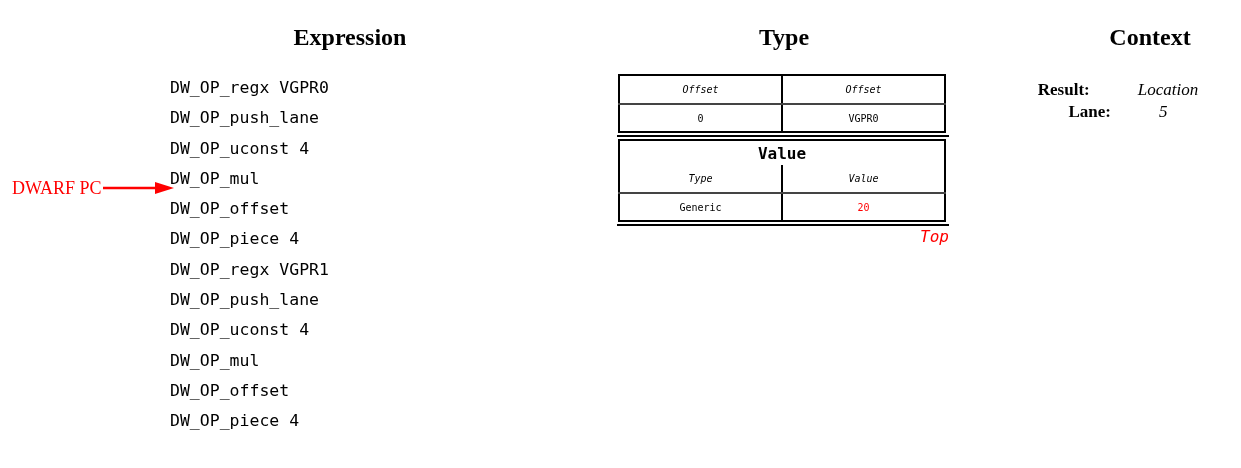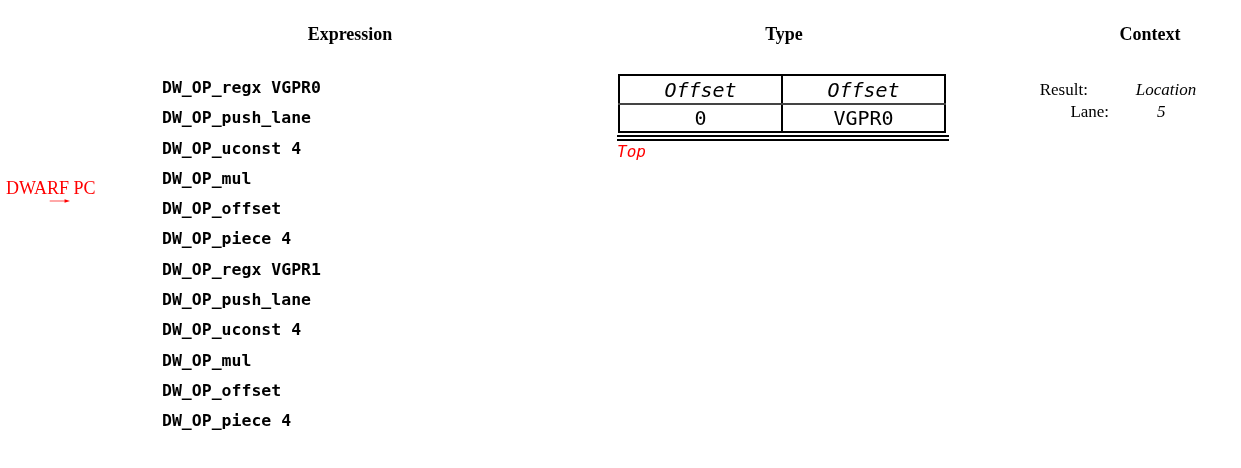--- a/index.html
+++ b/index.html
@@ -13,55 +13,53 @@
     position: relative;
     font-family: "Liberation Serif", "DejaVu Serif", serif;
     overflow: hidden;
   }
 
   
   .col-title {
     position: absolute;
     font-family: "Liberation Serif", "DejaVu Serif", serif;
     font-weight: bold;
-    font-size: 18px;
+    font-size: 24px;
     color: #000000;
     text-align: center;
     white-space: nowrap;
   }
   #title-expression { left: 250px; top: 24px; width: 200px; }
   #title-stack      { left: 684px; top: 24px; width: 200px; }
   #title-context    { left: 1050px; top: 24px; width: 200px; }
 
   
   #expression-list {
     position: absolute;
-    left: 162px;
+    left: 170px;
     top: 73px;
     width: 300px;
-    font-weight: bold;
   }
   .expr-line {
     font-family: "DejaVu Sans Mono", "Liberation Mono", monospace;
     font-size: 16.5px;
     line-height: 30.3px;
     color: #000000;
     white-space: pre;
     letter-spacing: 0px;
   }
 
   
   #pc-marker {
     position: absolute;
-    left: 6px;
+    left: 12px;
     top: 179px;
     height: 24px;
     display: flex;
-    align-items: flex-end;
-    flex-direction: column;
+    align-items: flex-start;
   }
   #pc-label {
     font-family: "Liberation Serif", "DejaVu Serif", serif;
     font-size: 18px;
     color: #ff0000;
     white-space: nowrap;
     line-height: 1;
   }
   #pc-arrow {
     display: block;
@@ -91,21 +89,21 @@
     border-collapse: collapse;
     table-layout: fixed;
     background: #ffffff;
   }
   .stack-table td {
     padding: 0;
     height: 26px;
     text-align: center;
     vertical-align: middle;
     font-family: "DejaVu Sans Mono", "Liberation Mono", monospace;
-    font-size: 20px;
+    font-size: 10px;
     color: #000000;
     border: 0;
   }
   .stack-table td.span-title {
     font-weight: bold;
     font-size: 16px;
     height: 24px;
   }
   .stack-table td.col-head {
     font-style: italic;
@@ -115,21 +113,21 @@
     border-right: 2px solid #000000;
   }
   .stack-table tr.head-row td {
     border-bottom: 2.2px solid #444444;
   }
   .stack-table td.val-red { color: #ff0000; }
 
   #stack-top-label {
     width: 332px;
     margin-left: -1px;
-    text-align: left;
+    text-align: right;
     font-family: "DejaVu Sans Mono", "Liberation Mono", monospace;
     font-style: italic;
     font-size: 16px;
     color: #ff0000;
     line-height: 22px;
   }
 
   
   #context-block {
     position: absolute;
@@ -138,21 +136,21 @@
     width: 200px;
     text-align: center;
   }
   .ctx-line {
     font-family: "Liberation Serif", "DejaVu Serif", serif;
     font-size: 17px;
     line-height: 22px;
     color: #000000;
     white-space: nowrap;
   }
-  .ctx-key { font-weight: normal; }
+  .ctx-key { font-weight: bold; }
   .ctx-val { font-style: italic; margin-left: 48px; }
 </style>
 </head>
 <body>
 
 <div id="title-expression" class="col-title">Expression</div>
 <div id="title-stack" class="col-title">Type</div>
 <div id="title-context" class="col-title">Context</div>
 
 <div id="expression-list">
@@ -188,20 +186,35 @@
     </tr>
     <tr>
       <td class="cell-left">0</td>
       <td>VGPR0</td>
     </tr>
   </tbody>
     </table>
 
   <div class="stack-rule gap-above gap-below"></div>
 
+  <table class="stack-table">
+    <tbody>
+        <tr>
+      <td class="span-title" colspan="2">Value</td>
+    </tr>
+    <tr class="head-row">
+      <td class="col-head cell-left">Type</td>
+      <td class="col-head">Value</td>
+    </tr>
+    <tr>
+      <td class="cell-left">Generic</td>
+      <td class="val-red">20</td>
+    </tr>
+  </tbody>
+    </table>
 
   <div class="stack-rule gap-above"></div>
 
   <div id="stack-top-label">Top</div>
 </div>
 
 <div id="context-block">
   <div class="ctx-line">
     <span class="ctx-key">Result:</span><span class="ctx-val">Location</span>
   </div>

